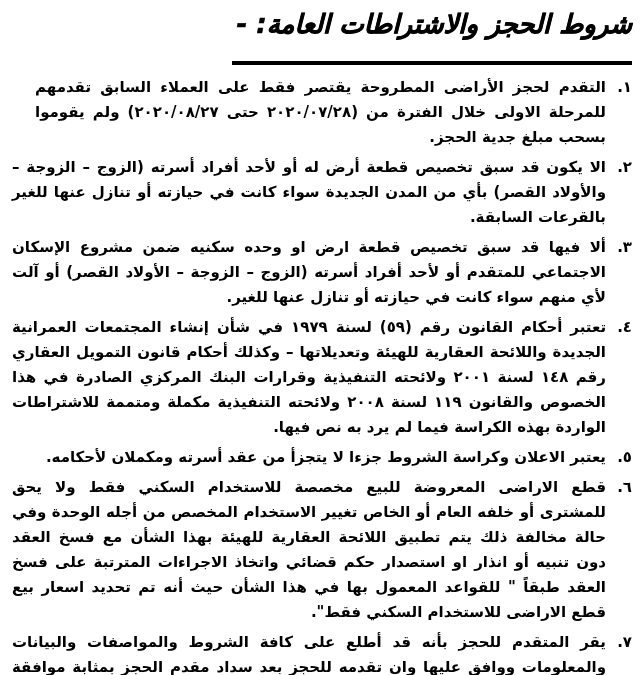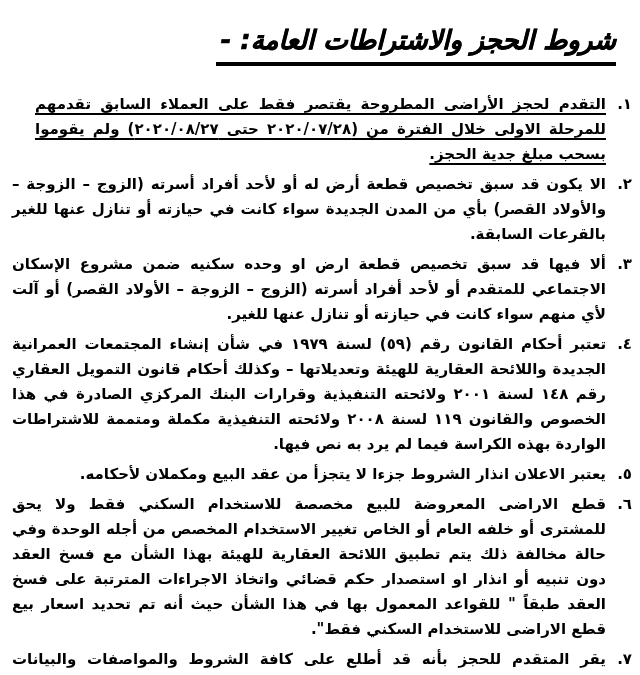--- a/index.html
+++ b/index.html
@@ -20,27 +20,27 @@
     box-sizing: border-box;
     width: 640px;
     height: 675px;
   }
   .title-row {
     text-align: right;
     margin-bottom: 10px;
   }
   .doc-title {
     display: inline-block;
-    margin: 16px;
+    margin: 0;
     font-size: 26px;
     font-weight: bold;
     font-style: italic;
     letter-spacing: -0.5px;
     line-height: 1.25;
-    padding-bottom: 5px;
+    padding-bottom: 20px;
     padding-left: 4px;
     border-bottom: 4px solid #000000;
     -webkit-text-stroke: 0.6px #000000;
   }
   .terms-list {
     direction: rtl;
   }
   .term-item {
     display: flex;
     margin-bottom: 5px;
@@ -56,21 +56,20 @@
   .item-text {
     flex: 1;
     margin: 0;
     font-size: 15px;
     font-weight: bold;
     line-height: 25px;
     text-align: justify;
     text-justify: inter-word;
   }
   .underlined {
-    text-decoration: underline;
     text-decoration-thickness: 1.5px;
     text-underline-offset: 4px;
     margin-left: 23px;
   }
 </style>
 </head>
 <body>
 
 <div class="page">
 
@@ -95,21 +94,21 @@
       <p class="item-text">ألا فيها قد سبق تخصيص قطعة ارض او وحده سكنيه ضمن مشروع الإسكان الاجتماعي للمتقدم أو لأحد أفراد أسرته (الزوج – الزوجة – الأولاد القصر) أو آلت لأي منهم سواء كانت في حيازته أو تنازل عنها للغير.</p>
     </div>
 
     <div class="term-item">
       <span class="item-number">٤.</span>
       <p class="item-text">تعتبر أحكام القانون رقم (٥٩) لسنة ١٩٧٩ في شأن إنشاء المجتمعات العمرانية الجديدة واللائحة العقارية للهيئة وتعديلاتها – وكذلك أحكام قانون التمويل العقاري رقم ١٤٨ لسنة ٢٠٠١ ولائحته التنفيذية وقرارات البنك المركزي الصادرة في هذا الخصوص والقانون ١١٩ لسنة ٢٠٠٨ ولائحته التنفيذية مكملة ومتممة للاشتراطات الواردة بهذه الكراسة فيما لم يرد به نص فيها.</p>
     </div>
 
     <div class="term-item">
       <span class="item-number">٥.</span>
-      <p class="item-text">يعتبر الاعلان انذار الشروط جزءا لا يتجزأ من عقد البيع ومكملان لأحكامه.</p>
+      <p class="item-text">يعتبر الاعلان وكراسة الشروط جزءا لا يتجزأ من عقد أسرته ومكملان لأحكامه.</p>
     </div>
 
     <div class="term-item">
       <span class="item-number">٦.</span>
       <p class="item-text">قطع الاراضى المعروضة للبيع مخصصة للاستخدام السكني فقط ولا يحق للمشترى أو خلفه العام أو الخاص تغيير الاستخدام المخصص من أجله الوحدة وفي حالة مخالفة ذلك يتم تطبيق اللائحة العقارية للهيئة بهذا الشأن مع فسخ العقد دون تنبيه أو انذار او استصدار حكم قضائي واتخاذ الاجراءات المترتبة على فسخ العقد طبقاً " للقواعد المعمول بها في هذا الشأن حيث أنه تم تحديد اسعار بيع قطع الاراضى للاستخدام السكني فقط".</p>
     </div>
 
     <div class="term-item">
       <span class="item-number">٧.</span>
       <p class="item-text">يقر المتقدم للحجز بأنه قد أطلع على كافة الشروط والمواصفات والبيانات والمعلومات ووافق عليها وان تقدمه للحجز بعد سداد مقدم الحجز بمثابة موافقة نهائية على هذه الشروط.</p>

